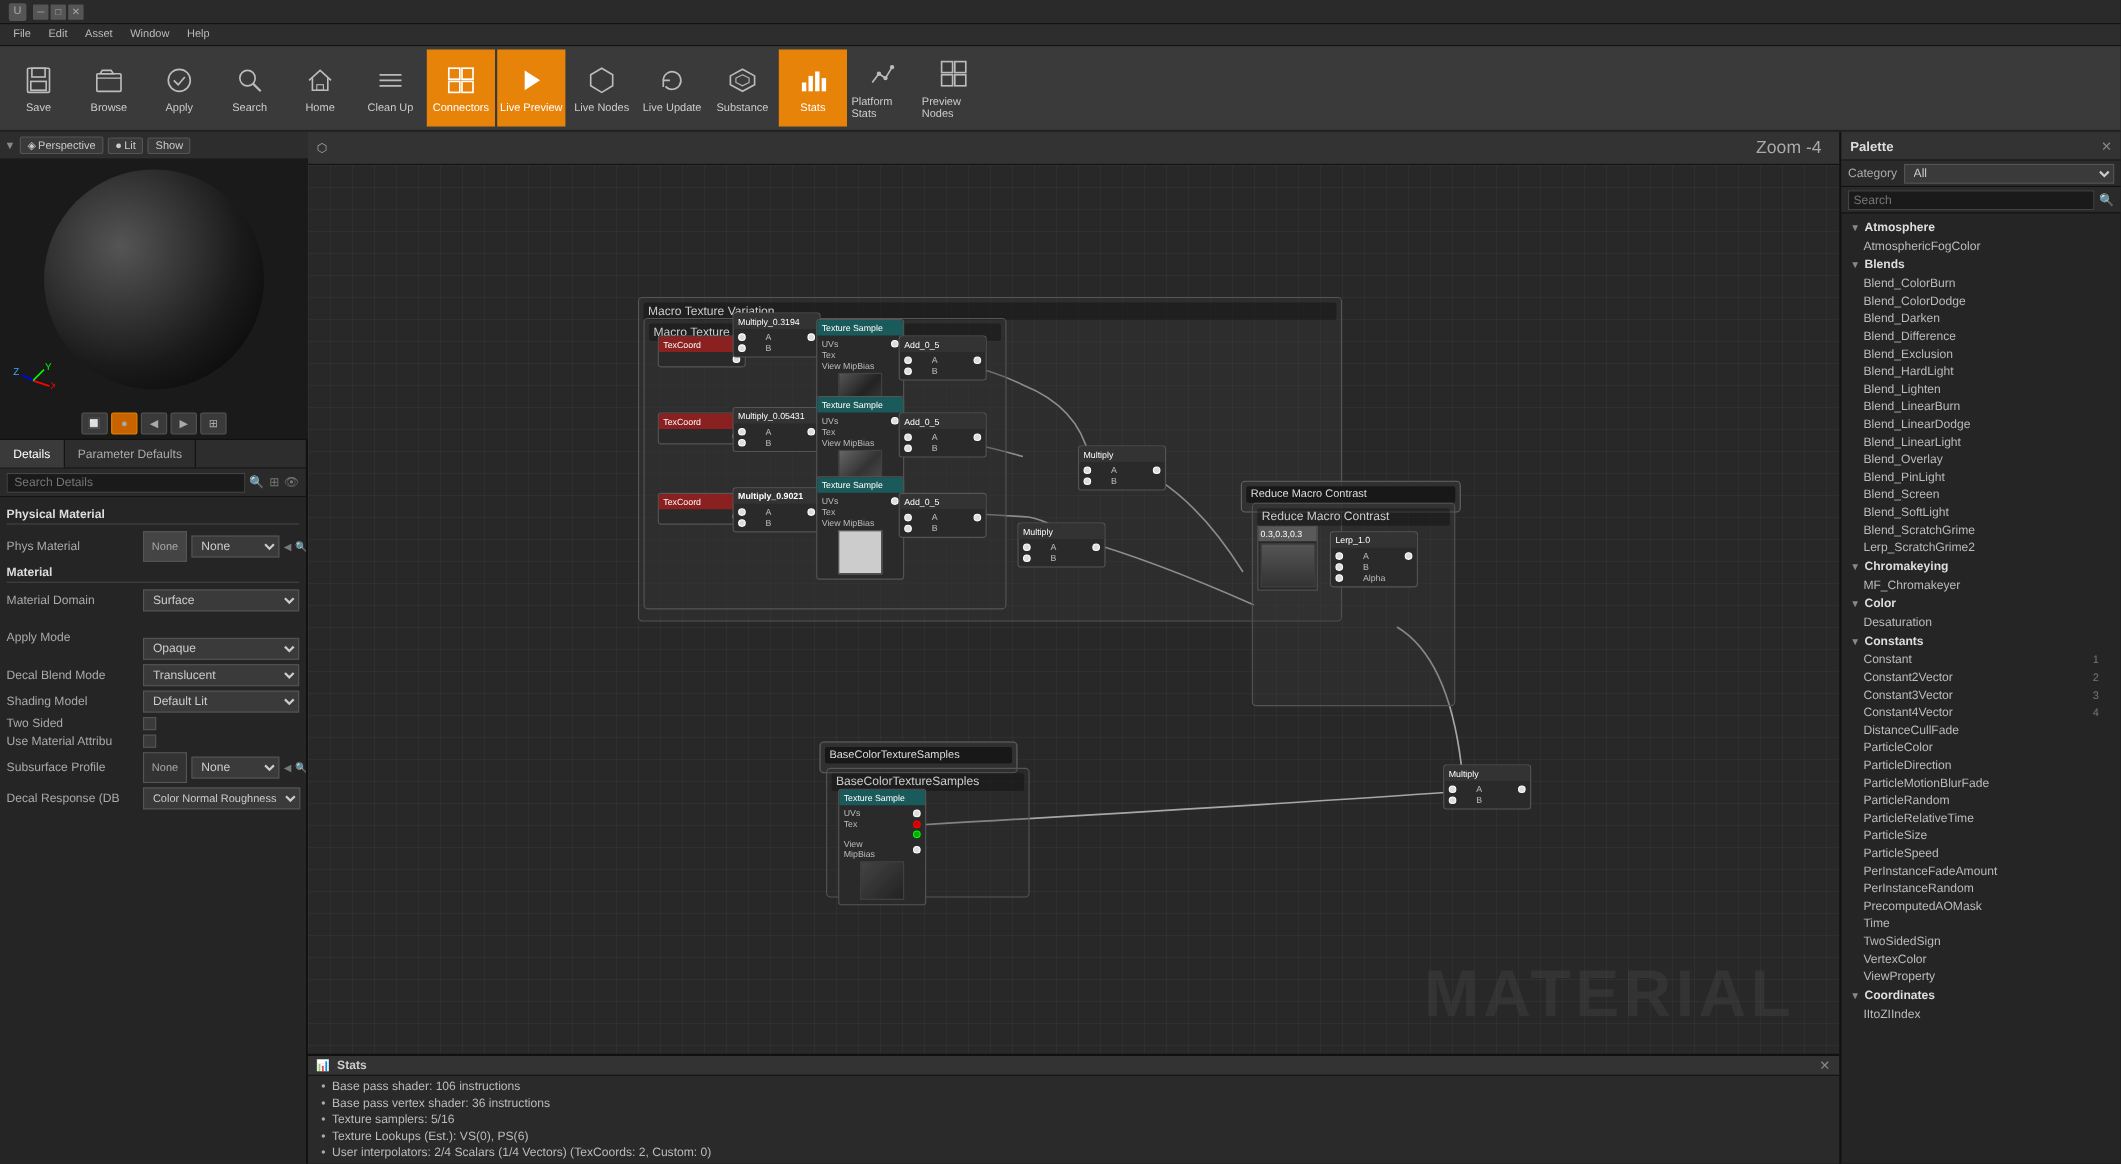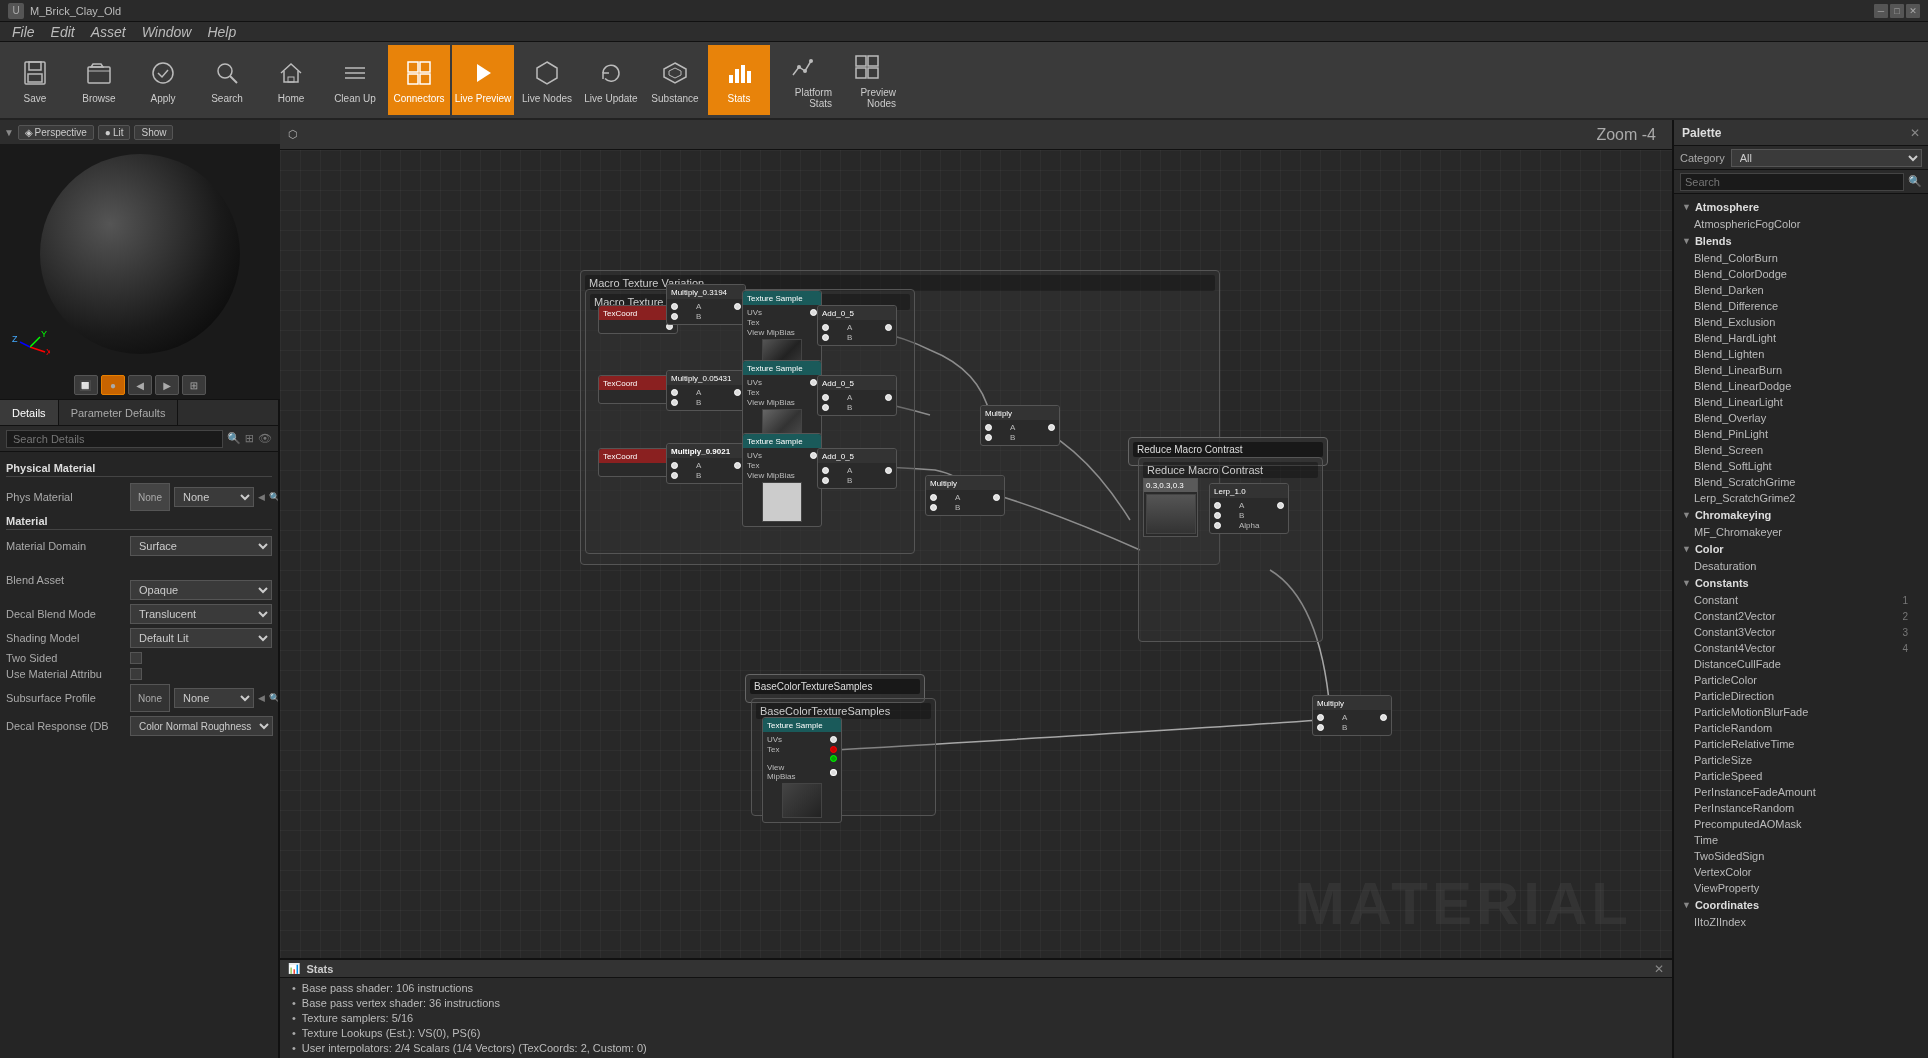--- a/index.html
+++ b/index.html
@@ -51,24 +51,23 @@
     #menu-bar {
       height: 20px;
       background: #2d2d2d;
       display: flex;
       align-items: center;
       padding: 0 4px;
       border-bottom: 1px solid #111;
     }
     .menu-item {
       padding: 2px 8px;
-      font-size: 14px;
+      font-size: 10px;
       color: #bbb;
       cursor: pointer;
-      font-style: italic;
     }
 
     
     #toolbar {
       height: 78px;
       background: #3a3a3a;
       display: flex;
       align-items: center;
       padding: 0 4px;
       border-bottom: 2px solid #222;
@@ -88,21 +87,21 @@
       font-size: 10px;
       gap: 4px;
       padding: 4px 2px;
     }
     .tool-btn.active { background: #e8830a; color: #fff; }
     .tool-btn .icon-area {
       width: 32px; height: 32px;
       display: flex; align-items: center; justify-content: center;
       font-size: 20px;
     }
-    .tool-btn .label { font-size: 10px; text-align: right; line-height: 1.1; }
+    .tool-btn .label { font-size: 10px; text-align: left; line-height: 1.1; }
 
     
     #main {
       display: flex;
       height: calc(1058px - 22px - 20px - 78px);
     }
 
     
     #left-panel {
       width: 280px;
@@ -518,21 +517,20 @@
     
     ::-webkit-scrollbar { width: 8px; height: 8px; }
     ::-webkit-scrollbar-track { background: #1a1a1a; }
     ::-webkit-scrollbar-thumb { background: #444; border-radius: 2px; }
   </style>
 </head>
 <body>
 
 <div id="title-bar">
   <div class="app-icon">U</div>
-  <span class="title-text">M_Brick_Clay_Old</span>
   <div class="window-controls">
     <div class="win-btn">─</div>
     <div class="win-btn">□</div>
     <div class="win-btn">✕</div>
   </div>
 </div>
 
 <div id="menu-bar">
   <div class="menu-item">File</div>
   <div class="menu-item">Edit</div>
@@ -748,21 +746,21 @@
         <div class="section-header">Material</div>
         <div class="prop-row">
           <span class="prop-label">Material Domain</span>
           <div class="prop-value">
             <select class="prop-dropdown" style="flex:1;">
               <option>Surface</option>
             </select>
           </div>
         </div>
         <div class="prop-row">
-          <span class="prop-label">Blend Asset</span>
+          <span class="prop-label">Apply Mode</span>
           <div class="prop-value">
             <select class="prop-dropdown" style="flex:1;margin-top:20px;">
               <option>Opaque</option>
             </select>
           </div>
         </div>
         <div class="prop-row">
           <span class="prop-label">Decal Blend Mode</span>
           <div class="prop-value">
             <select class="prop-dropdown" style="flex:1;">

